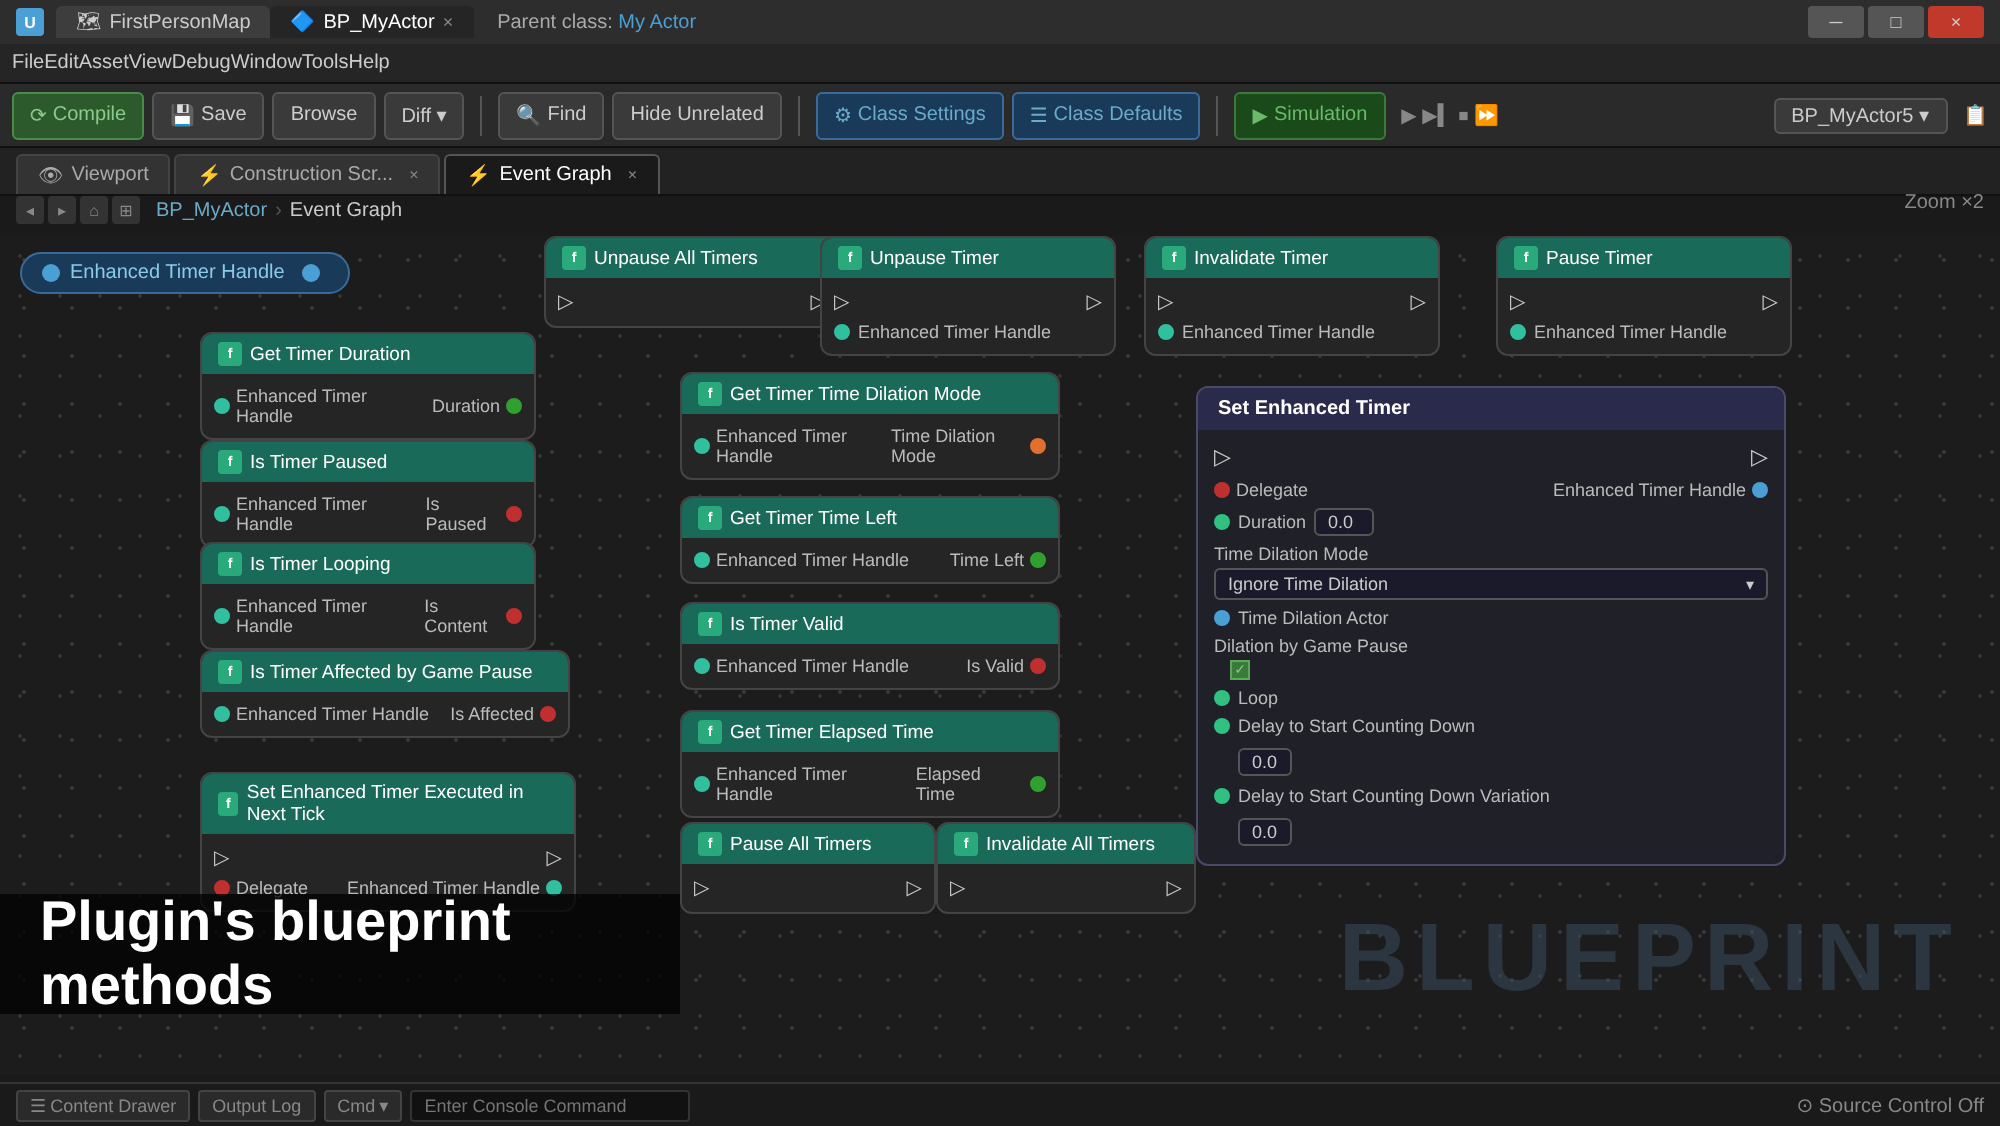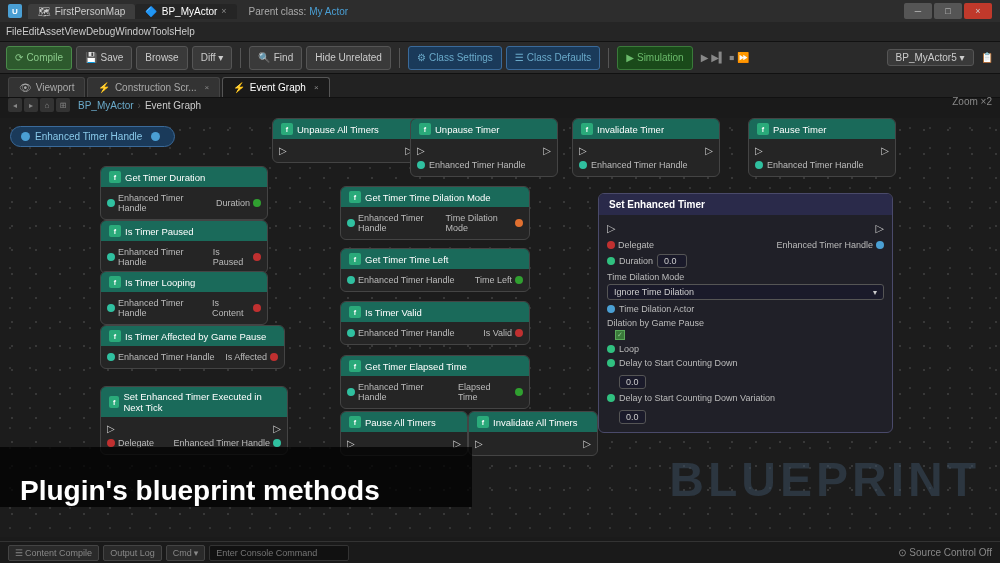--- a/index.html
+++ b/index.html
@@ -198,23 +198,23 @@
       background: #2a2a2a; border: 1px solid #444;
       color: #888; font-size: 9px; border-radius: 2px;
       cursor: pointer; display: flex; align-items: center; gap: 2px;
     }
     #bottombar .source-control { margin-left: auto; }
 
     
     #overlay-title {
       position: absolute;
       bottom: 30px; left: 0;
-      width: 472px; height: 60px;
+      width: 340px; height: 60px;
       background: rgba(0,0,0,0.75);
-      display: flex; align-items: flex-end; padding: 0 20px;
+      display: flex; align-items: center; padding: 0 20px;
       font-size: 28px; font-weight: bold; color: white;
     }
     #overlay-bp {
       position: absolute;
       bottom: 30px; right: 20px;
       font-size: 48px; font-weight: 900;
       color: rgba(60,80,100,0.5);
       letter-spacing: 4px;
     }
 
@@ -709,21 +709,21 @@
     <span>Plugin's blueprint methods</span>
   </div>
 
   <div id="overlay-bp">BLUEPRINT</div>
 
 </div>
 
 <div id="bottombar">
   <button class="bb-btn">
     <span>☰</span>
-    <span>Content Compile</span>
+    <span>Content Drawer</span>
   </button>
   <button class="bb-btn">
     <span>Output Log</span>
   </button>
   <button class="bb-btn">
     <span>Cmd</span>
     <span>▾</span>
   </button>
   <input type="text" style="height: 16px; background: rgb(17, 17, 17); border: 1px solid rgb(51, 51, 51); color: rgb(136, 136, 136); font-size: 9px; padding: 0px 6px; width: 140px; border-radius: 2px;" placeholder="Enter Console Command">
   <span class="source-control" style="font-size:10px;color:#888;cursor:pointer;">⊙ Source Control Off</span>

